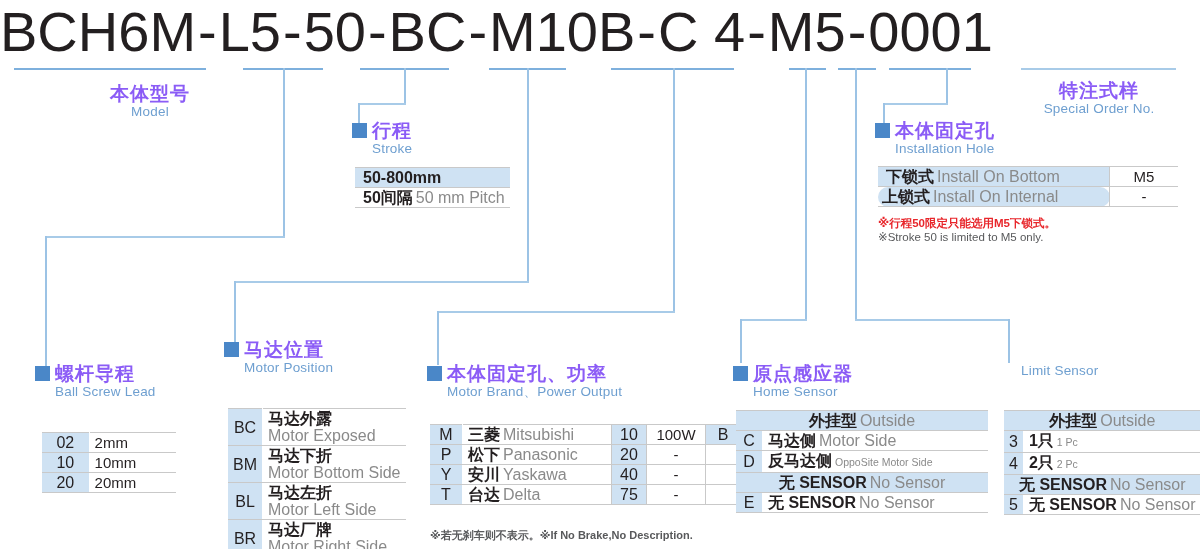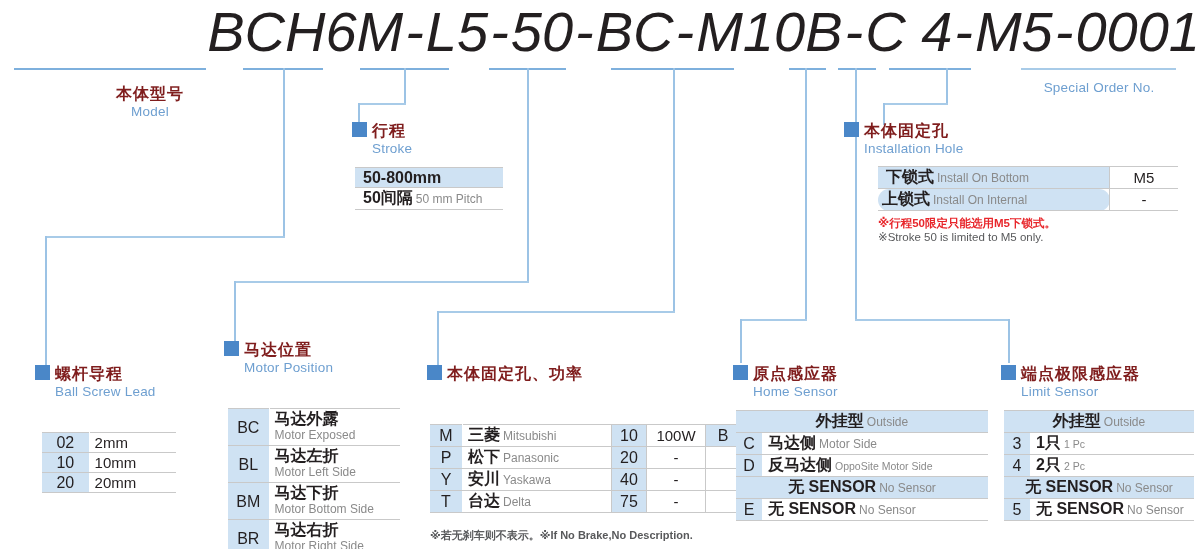--- a/index.html
+++ b/index.html
@@ -9,35 +9,35 @@
     position:relative;overflow:hidden;
     -webkit-font-smoothing:antialiased;
   }
   .stage{position:absolute;left:0;top:0;width:1200px;height:549px;}
 
   
   .code-line{
     position:absolute;left:0;top:2px;width:1200px;height:60px;
     font-size:56px;font-weight:400;letter-spacing:0px;
     color:#231f20;white-space:nowrap;
-    text-align:right;line-height:60px;font-style:italic;
+    text-align:left;line-height:60px;
   }
   .code-line span{display:inline-block;}
   .code-seg{font-weight:400;}
   .code-dash{padding:0 2px;}
 
   
   .hline{position:absolute;background:#7eb0dd;height:2px;}
   .hline.pale{background:#a8cbe8;}
   .vline{position:absolute;background:#9cc3e5;width:2px;}
 
   
   .sect{position:absolute;}
   .sect .cn{
-    color:#7f1d1d;font-size:16px;font-weight:700;line-height:21px;
+    color:#8b5cf6;font-size:19px;font-weight:700;line-height:21px;
     white-space:nowrap;letter-spacing:1px;
   }
   .sect .en{
     color:#6e9fd0;font-size:13.5px;font-weight:400;line-height:16px;
     white-space:nowrap;letter-spacing:.2px;
   }
   .marker{
     display:inline-block;width:15px;height:15px;background:#4a87c8;
     vertical-align:-1px;margin-right:5px;
   }
@@ -58,21 +58,21 @@
   td.code{
     background:#cfe2f3;text-align:center;font-size:16px;
     border-right:1px solid #ffffff;padding:1px 7px;
   }
   td.codeb{
     background:#cfe2f3;text-align:center;font-size:16px;
     padding:1px 6px;
   }
   td.val{padding-left:7px;}
   .cn-t{font-size:16px;font-weight:700;color:#231f20;}
-  .en-t{font-size:12px;color:#8a8a8a;font-weight:400;padding-left:3px;}
+  .en-t{font-size:16px;color:#8a8a8a;font-weight:400;padding-left:3px;}
   .en-t.sm{font-size:10.5px;}
   td.hdr-band{
     background:#cfe2f3;text-align:center;padding:2px 5px;
   }
   td.mid{border-left:1px solid #c9c9c9;}
   td.ctr{text-align:center;}
   .note{
     position:absolute;font-size:11.5px;line-height:14px;white-space:nowrap;
   }
   .note .red{color:#e8262b;font-weight:700;}
@@ -181,45 +181,46 @@
   <table class="spec" style="left:228px;top:408px;width:172px;">
     <tbody>
         <tr>
       <td class="code">BC</td>
       <td class="val">
         <div class="cn-t">马达外露</div>
         <div class="en-t" style="padding-left:0;">Motor Exposed</div>
       </td>
     </tr>
     <tr>
+      <td class="code">BM</td>
+      <td class="val">
+        <div class="cn-t">马达下折</div>
+        <div class="en-t" style="padding-left:0;">Motor Bottom Side</div>
+      </td>
+    </tr>
+    <tr>
       <td class="code">BL</td>
       <td class="val">
         <div class="cn-t">马达左折</div>
         <div class="en-t" style="padding-left:0;">Motor Left Side</div>
       </td>
     </tr>
     <tr>
-      <td class="code">BM</td>
-      <td class="val">
-        <div class="cn-t">马达下折</div>
-        <div class="en-t" style="padding-left:0;">Motor Bottom Side</div>
-      </td>
-    </tr>
-    <tr>
       <td class="code">BR</td>
       <td class="val">
-        <div class="cn-t">马达右折</div>
+        <div class="cn-t">马达厂牌</div>
         <div class="en-t" style="padding-left:0;">Motor Right Side</div>
       </td>
     </tr>
   </tbody>
     </table>
 
   <div class="sect" style="left:427px;top:363px;">
     <div class="cn"><span class="marker"></span><span>本体固定孔、功率</span></div>
+    <div class="en indent">Motor Brand、Power Output</div>
   </div>
   <table class="spec" style="left:430px;top:424px;">
     <tbody>
         <tr>
       <td class="code" style="width:22px;">M</td>
       <td class="val" style="width:138px;">
         <span class="cn-t">三菱</span><span class="en-t">Mitsubishi</span>
       </td>
       <td class="codeb mid" style="width:24px;">10</td>
       <td class="ctr mid" style="width:48px;">100W</td>
@@ -287,21 +288,20 @@
     <tr>
       <td class="code">E</td>
       <td class="val">
         <span class="cn-t">无 SENSOR</span><span class="en-t">No Sensor</span>
       </td>
     </tr>
   </tbody>
     </table>
 
   <div class="sect" style="left:1001px;top:363px;">
-    <div class="cn"><span class="marker"></span><span>端点极限感应器</span></div>
     <div class="en indent">Limit Sensor</div>
   </div>
   <table class="spec" style="left:1004px;top:410px;width:190px;">
     <tbody>
         <tr>
       <td class="hdr-band" colspan="2">
         <span class="cn-t">外挂型</span><span class="en-t">Outside</span>
       </td>
     </tr>
     <tr>
@@ -323,21 +323,21 @@
     </tr>
     <tr>
       <td class="code">5</td>
       <td class="val">
         <span class="cn-t">无 SENSOR</span><span class="en-t">No Sensor</span>
       </td>
     </tr>
   </tbody>
     </table>
 
-  <div class="sect" style="left:844px;top:120px;">
+  <div class="sect" style="left:875px;top:120px;">
     <div class="cn"><span class="marker"></span><span>本体固定孔</span></div>
     <div class="en indent">Installation Hole</div>
   </div>
   <table class="spec" style="left:878px;top:166px;width:300px;">
     <tbody>
         <tr>
       <td class="hdr-band" style="text-align:left;padding-left:8px;width:218px;">
         <span class="cn-t">下锁式</span><span class="en-t">Install On Bottom</span>
       </td>
       <td class="ctr mid">M5</td>
@@ -349,16 +349,17 @@
       <td class="ctr mid">-</td>
     </tr>
   </tbody>
     </table>
   <div class="note" style="left:878px;top:216px;">
     <div class="red">※行程50限定只能选用M5下锁式。</div>
     <div class="gry">※Stroke 50 is limited to M5 only.</div>
   </div>
 
   <div class="sect" style="left:1008px;top:80px;width:182px;">
+    <div class="cn center">特注式样</div>
     <div class="en center">Special Order No.</div>
   </div>
 
 </div>
 
 </body></html>

